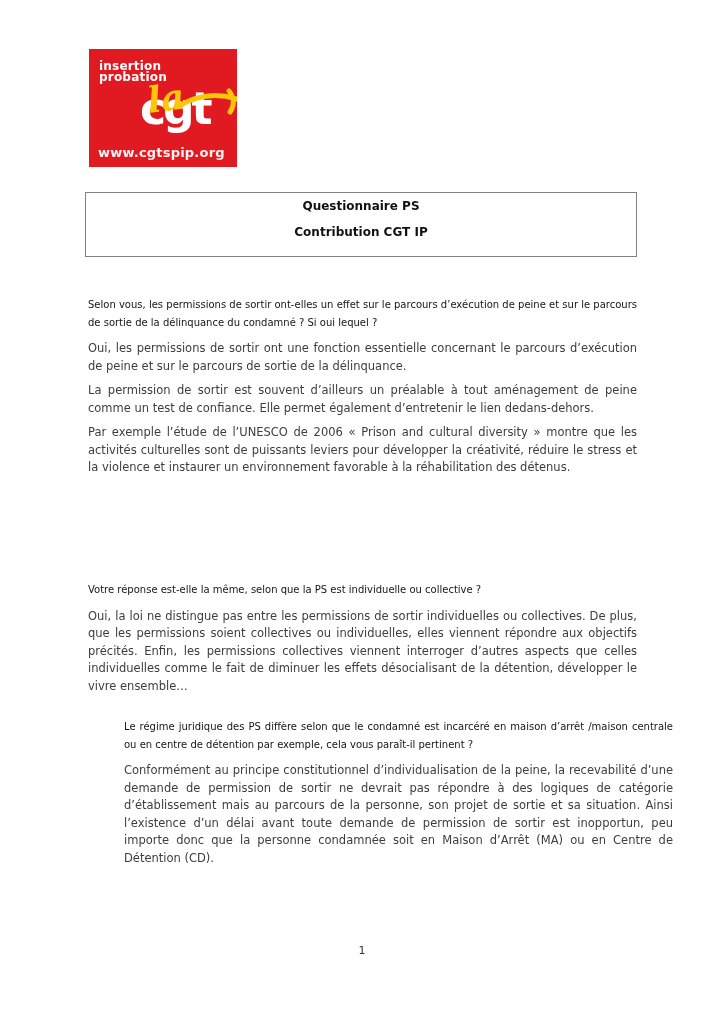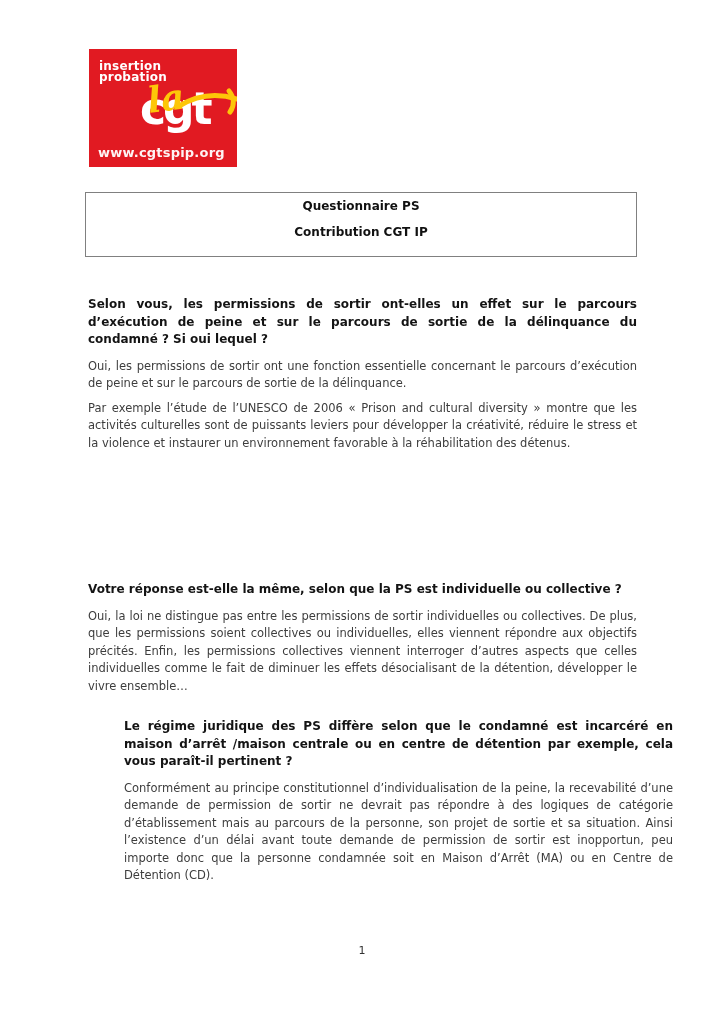--- a/index.html
+++ b/index.html
@@ -84,22 +84,22 @@
     width: 549px;
     color: #3d3d3d;
     font-size: 11.5px;
     line-height: 17.5px;
     text-align: justify;
   }
   .sec-1 { top: 296px; }
   .sec-2 { top: 581px; }
   .sec-3 { top: 718px; margin-left: 36px; }
   .sec h2 {
-    font-size: 12px;
-    font-weight: bold;
+    font-size: 10px;
+    font-weight: normal;
     color: #141414;
     line-height: 17.5px;
     text-align: justify;
     margin: 0 0 9px 0;
   }
   .sec p { margin: 0 0 7px 0; }
 
   .page-number {
     position: absolute;
     left: 0;
@@ -133,20 +133,21 @@
   </div>
 
   <div class="title-box">
     <div class="title-line">Questionnaire PS</div>
     <div class="title-line">Contribution CGT IP</div>
   </div>
 
   <div class="sec sec-1">
     <h2>Selon vous, les permissions de sortir ont-elles un effet sur le parcours d’exécution de peine et sur le parcours de sortie de la délinquance du condamné ? Si oui lequel ?</h2>
     <p>Oui, les permissions de sortir ont une fonction essentielle concernant le parcours d’exécution de peine et sur le parcours de sortie de la délinquance.</p>
+    <p>La permission de sortir est souvent d’ailleurs un préalable à tout aménagement de peine comme un test de confiance. Elle permet également d’entretenir le lien dedans-dehors.</p>
     <p>Par exemple l’étude de l’UNESCO de 2006 « Prison and cultural diversity » montre que les activités culturelles sont de puissants leviers pour développer la créativité, réduire le stress et la violence et instaurer un environnement favorable à la réhabilitation des détenus.</p>
   </div>
 
   <div class="sec sec-2">
     <h2>Votre réponse est-elle la même, selon que la PS est individuelle ou collective ?</h2>
     <p>Oui, la loi ne distingue pas entre les permissions de sortir individuelles ou collectives. De plus, que les permissions soient collectives ou individuelles, elles viennent répondre aux objectifs précités. Enfin, les permissions collectives viennent interroger d’autres aspects que celles individuelles comme le fait de diminuer les effets désocialisant de la détention, développer le vivre ensemble…</p>
   </div>
 
   <div class="sec sec-3">
     <h2>Le régime juridique des PS diffère selon que le condamné est incarcéré en maison d’arrêt /maison centrale ou en centre de détention par exemple, cela vous paraît-il pertinent ?</h2>

